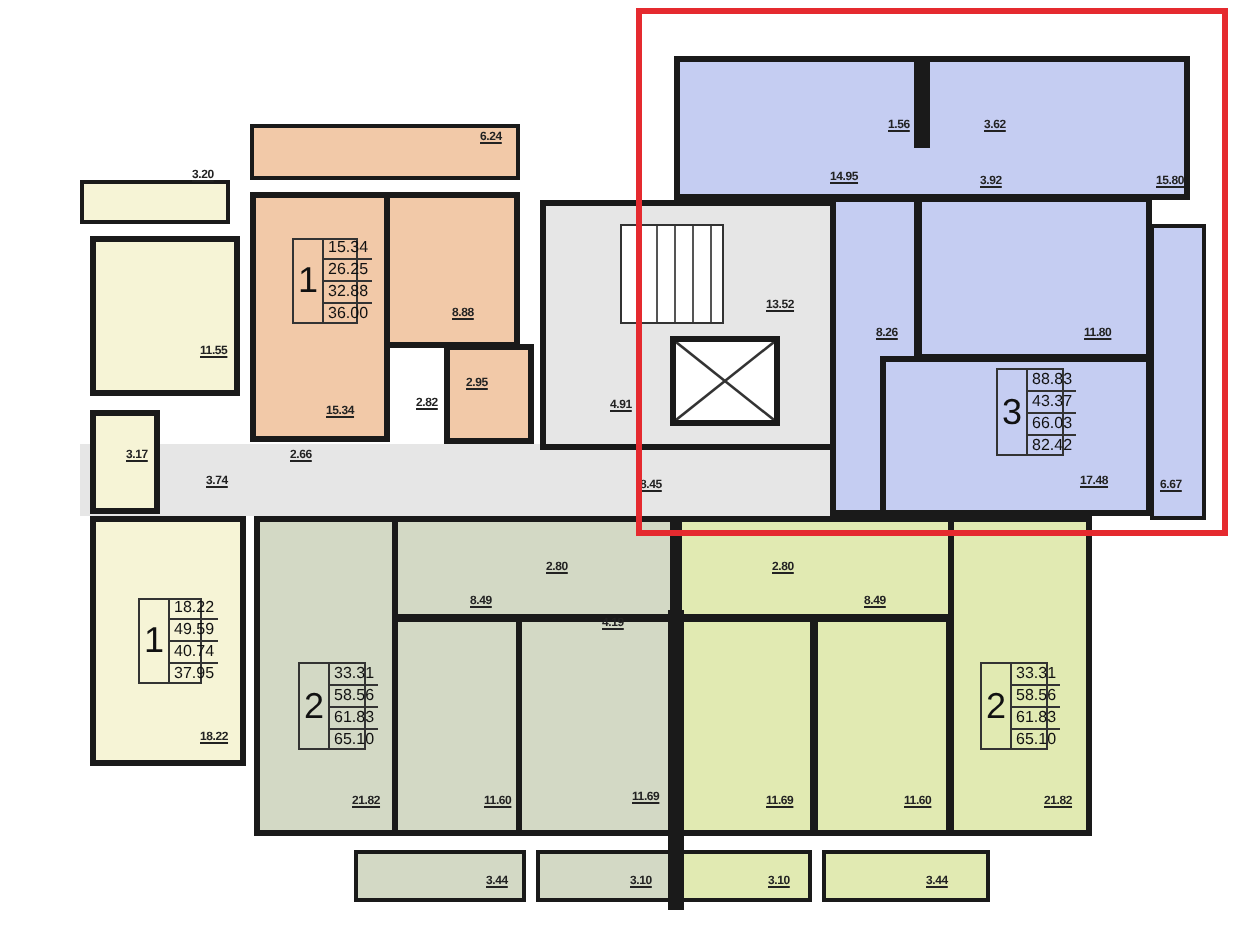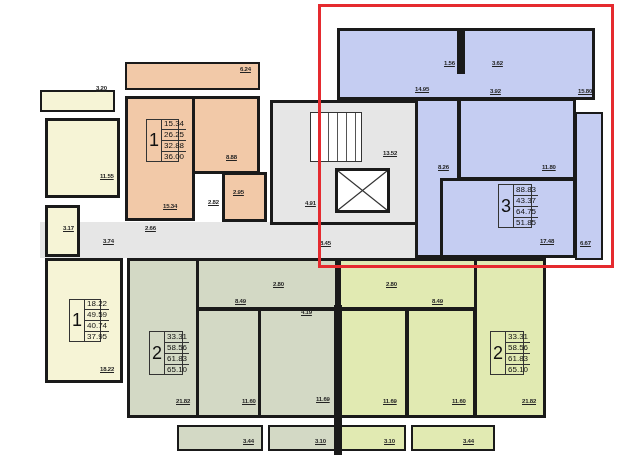--- a/index.html
+++ b/index.html
@@ -89,22 +89,22 @@
   <div class="lbl" style="left:542px;top:164px;">11.80</div>
   <div class="room" style="left:440px;top:178px;width:136px;height:80px;background:#c5cdf2;"></div>
   <div class="lbl" style="left:540px;top:238px;">17.48</div>
   <div class="room" style="left:575px;top:112px;width:28px;height:148px;background:#c5cdf2;border-width:2px;"></div>
   <div class="lbl" style="left:580px;top:240px;">6.67</div>
   <div class="box" style="left:498px;top:184px;width:34px;height:44px;background:#c5cdf2;">
     <span class="num">3</span>
     <div class="vals">
       <span>88.83</span>
       <span>43.37</span>
-      <span>64.75</span>
-      <span>51.85</span>
+      <span>66.03</span>
+      <span>82.42</span>
     </div>
   </div>
 
   <div class="room" style="left:127px;top:258px;width:72px;height:160px;background:#d3d9c5;"></div>
   <div class="lbl" style="left:176px;top:398px;">21.82</div>
   <div class="room" style="left:196px;top:308px;width:65px;height:110px;background:#d3d9c5;"></div>
   <div class="lbl" style="left:242px;top:398px;">11.60</div>
   <div class="room" style="left:258px;top:308px;width:80px;height:110px;background:#d3d9c5;"></div>
   <div class="lbl" style="left:316px;top:396px;">11.69</div>
   <div class="room" style="left:196px;top:258px;width:142px;height:52px;background:#d3d9c5;"></div>

